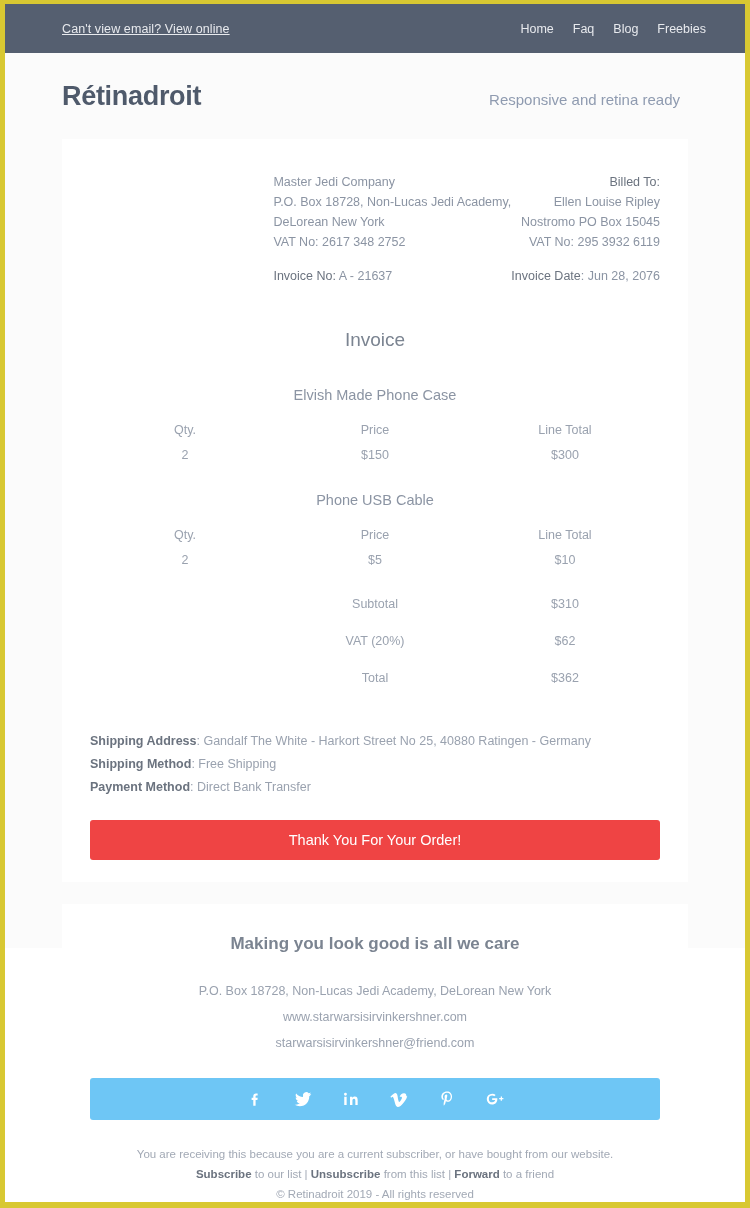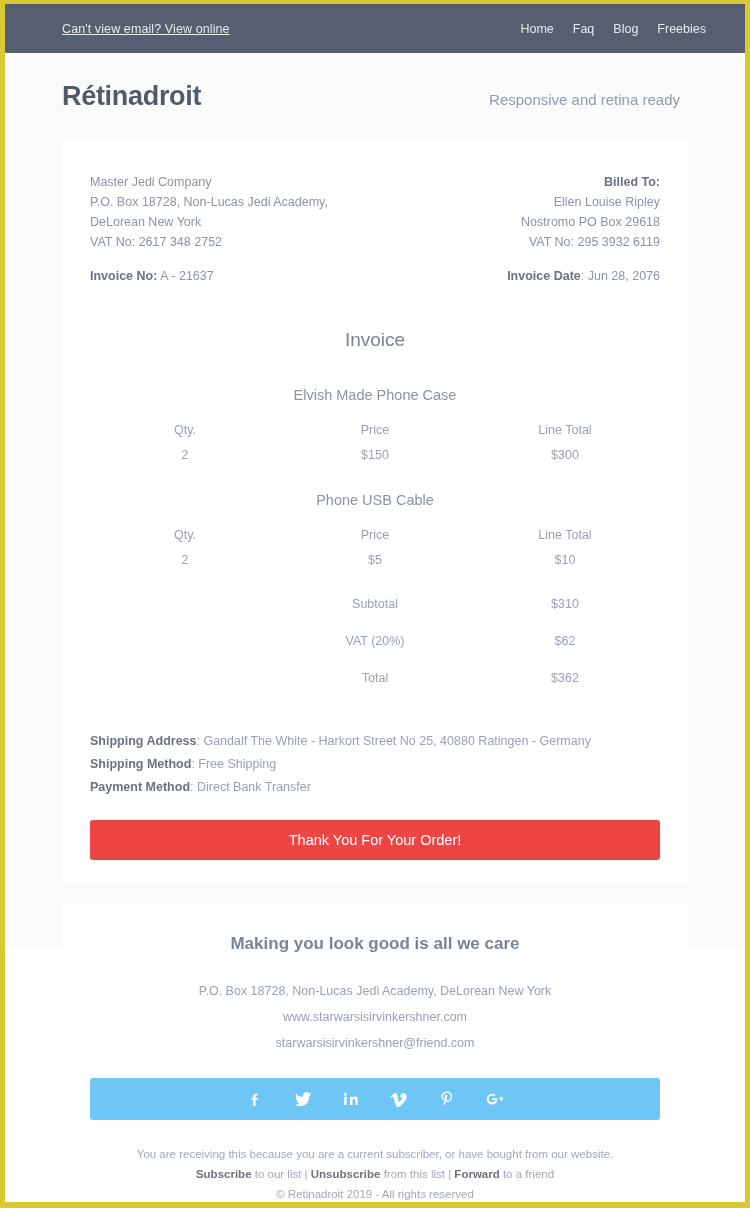--- a/index.html
+++ b/index.html
@@ -77,25 +77,25 @@
   
   .card {
     background: #ffffff;
     margin: 0 57px;
     flex: 0 0 auto;
     padding: 33px 28px 22px 28px;
   }
 
   .addr-row {
     display: flex;
-    justify-content: space-between;
+    justify-content: flex-end;
   }
   .addr-col { font-size: 12.5px; color: #8b94a3; line-height: 20px; }
   .addr-col.right { text-align: right; }
-  .addr-col b { color: #6b737f; font-weight: bold; }
+  .addr-col b { color: #6b737f; font-weight: normal; }
   .addr-spacer { height: 14px; }
 
   .invoice-title {
     text-align: center;
     font-size: 19px;
     color: #7b8491;
     margin-top: 43px;
     margin-bottom: 36px;
     font-weight: normal;
   }
@@ -232,21 +232,21 @@
         <div>Master Jedi Company</div>
         <div>P.O. Box 18728, Non-Lucas Jedi Academy,</div>
         <div>DeLorean New York</div>
         <div>VAT No: 2617 348 2752</div>
         <div class="addr-spacer"></div>
         <div><b>Invoice No:</b> <span>A - 21637</span></div>
       </div>
       <div class="addr-col right">
         <div><b>Billed To:</b></div>
         <div>Ellen Louise Ripley</div>
-        <div>Nostromo PO Box 29618</div>
+        <div>Nostromo PO Box 15045</div>
         <div>VAT No: 295 3932 6119</div>
         <div class="addr-spacer"></div>
         <div><b>Invoice Date</b><span>: Jun 28, 2076</span></div>
       </div>
     </div>
 
     <div class="invoice-title">Invoice</div>
 
     <div class="item-block">
       <div class="item-name">Elvish Made Phone Case</div>

